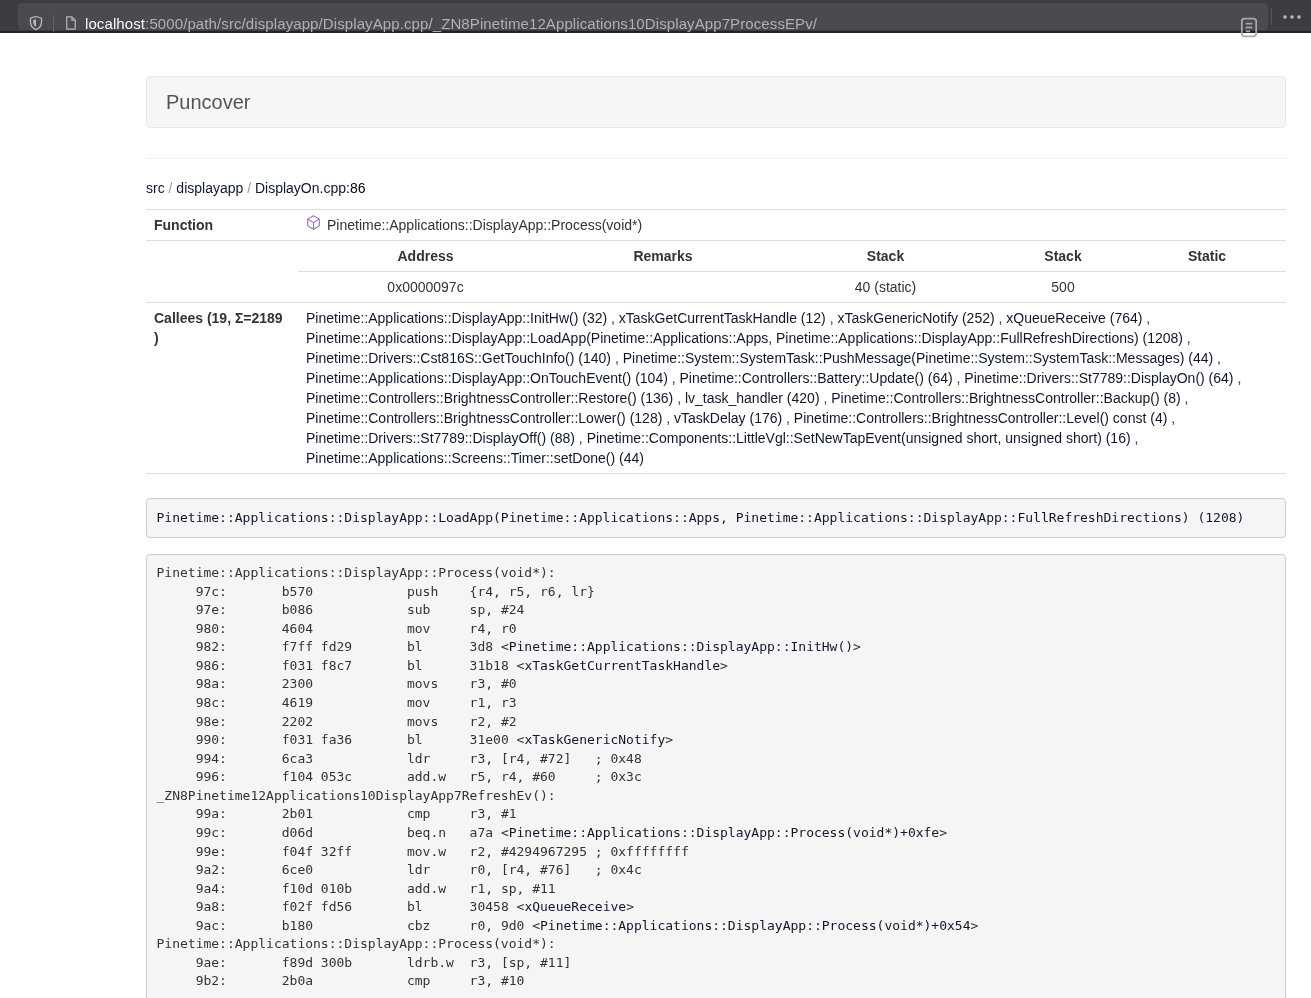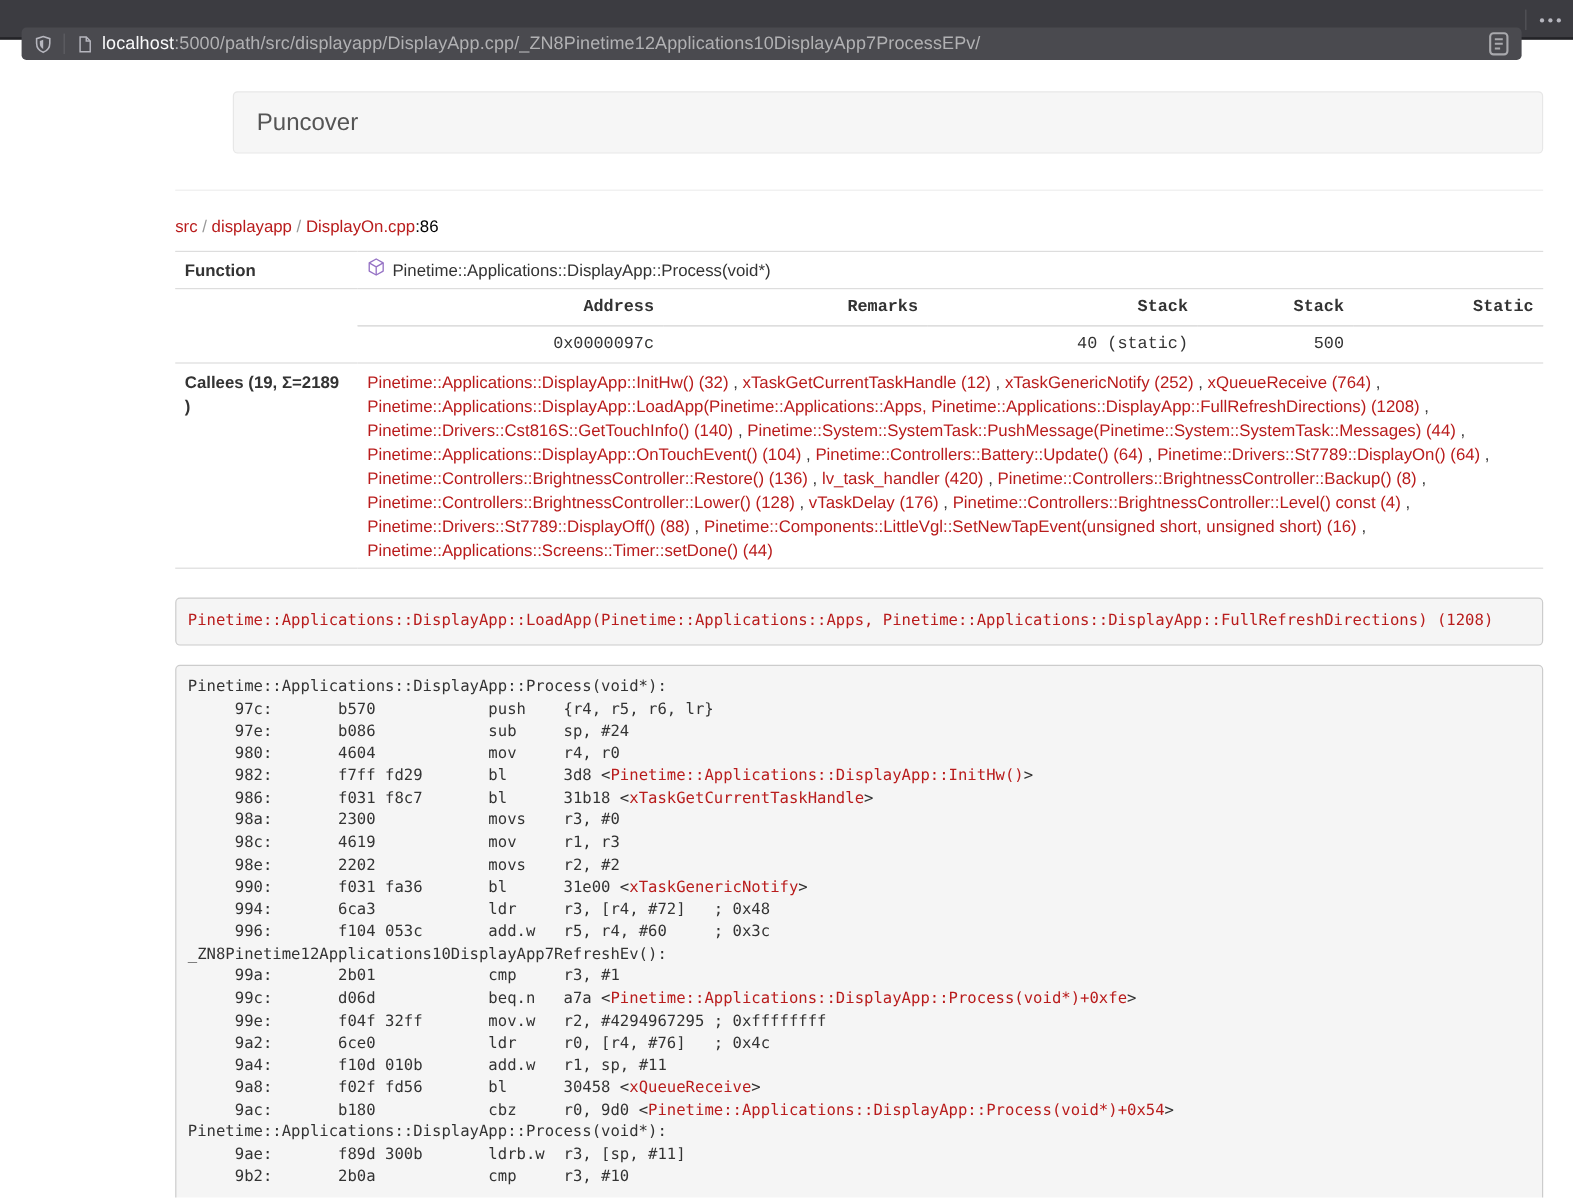--- a/index.html
+++ b/index.html
@@ -11,21 +11,21 @@
   }
 
   
   .toolbar {
     position: relative; width: 100%; height: 33px;
     background: #3c3c41; border-bottom: 2px solid #232327;
   }
   .urlbar {
     position: absolute; left: 18px; top: 3px; width: 1250px; height: 27px;
     background: #4a4a4f; border-radius: 4px;
-    display: flex; align-items: center; padding: 0 6px 0 10px; margin-top: 20px;
+    display: flex; align-items: flex-start; padding: 12px 6px 0 10px;
   }
   .tb-icon { display: inline-flex; align-items: center; margin-right: 7px; }
   .tb-divider { width: 1px; height: 17px; background: #5f5f64; margin: 0 9px 0 2px; }
   .url-text {
     font-size: 15px; color: #b1b1b3; white-space: nowrap; overflow: hidden;
     flex: 1 1 auto; letter-spacing: 0.1px;
   }
   .url-host { color: #f9f9fa; }
   .reader-btn {
     display: inline-flex; align-items: center; justify-content: center;
@@ -33,45 +33,45 @@
   }
   .tb-divider2 { position: absolute; right: 39px; top: 8px; width: 1px; height: 17px; background: #55555a; }
   .menu-dots { position: absolute; right: 8px; top: 0; height: 33px; display: inline-flex; align-items: center; }
 
   
   .page { margin-left: 146px; width: 1140px; }
 
   .brand-box {
     margin-top: 43px; height: 52px; background: #f6f6f6;
     border: 1px solid #e7e7e7; border-radius: 4px;
-    display: flex; align-items: center; padding-left: 19px; margin-left: 48px;
+    display: flex; align-items: center; padding-left: 19px;
   }
   .brand { font-size: 20px; color: #555; }
 
   hr.sep { border: 0; border-top: 1px solid #eee; margin: 30px 0 0 0; }
 
   .crumbs { margin-top: 21px; font-size: 14px; line-height: 16px; }
   .crumbs a { white-space: nowrap; }
   .crumb-sep { color: #999; }
   .crumb-line { color: #000000; }
 
-  a { color: #b91c1c; text-decoration: none; cursor: pointer; }
+  a { color: #0f172a; text-decoration: none; cursor: pointer; }
 
   
   table.info-table {
     margin-top: 13px; width: 100%; border-collapse: collapse;
     font-size: 14px; line-height: 20px; color: #333;
     border-bottom: 1px solid #ddd;
   }
   table.info-table > tbody > tr > td { border-top: 1px solid #ddd; padding: 5px 8px; vertical-align: top; }
   td.lbl { width: 152px; font-weight: bold; }
   td.nested-wrap { padding: 0 !important; }
 
   table.stats-table { width: 100%; border-collapse: collapse; font-size: 14px; line-height: 20px; }
-  table.stats-table th, table.stats-table td { text-align: right; padding: 5px 8px; font-weight: normal; font-family: Liberation Mono, monospace; }
+  table.stats-table th, table.stats-table td { text-align: center; padding: 5px 8px; font-weight: normal; }
   table.stats-table th { font-weight: bold; border-bottom: 1px solid #ddd; }
   .col-address { width: 255px; } .col-remarks { width: 220px; margin-top: 17px; }
   .col-stack { width: 225px; } .col-code { width: 130px; }
 
   .func-cell { display: flex; align-items: flex-start; gap: 6px; }
   .cube { display: inline-flex; flex: 0 0 auto; }
 
   .callees-cell a { white-space: nowrap; }
 
   

